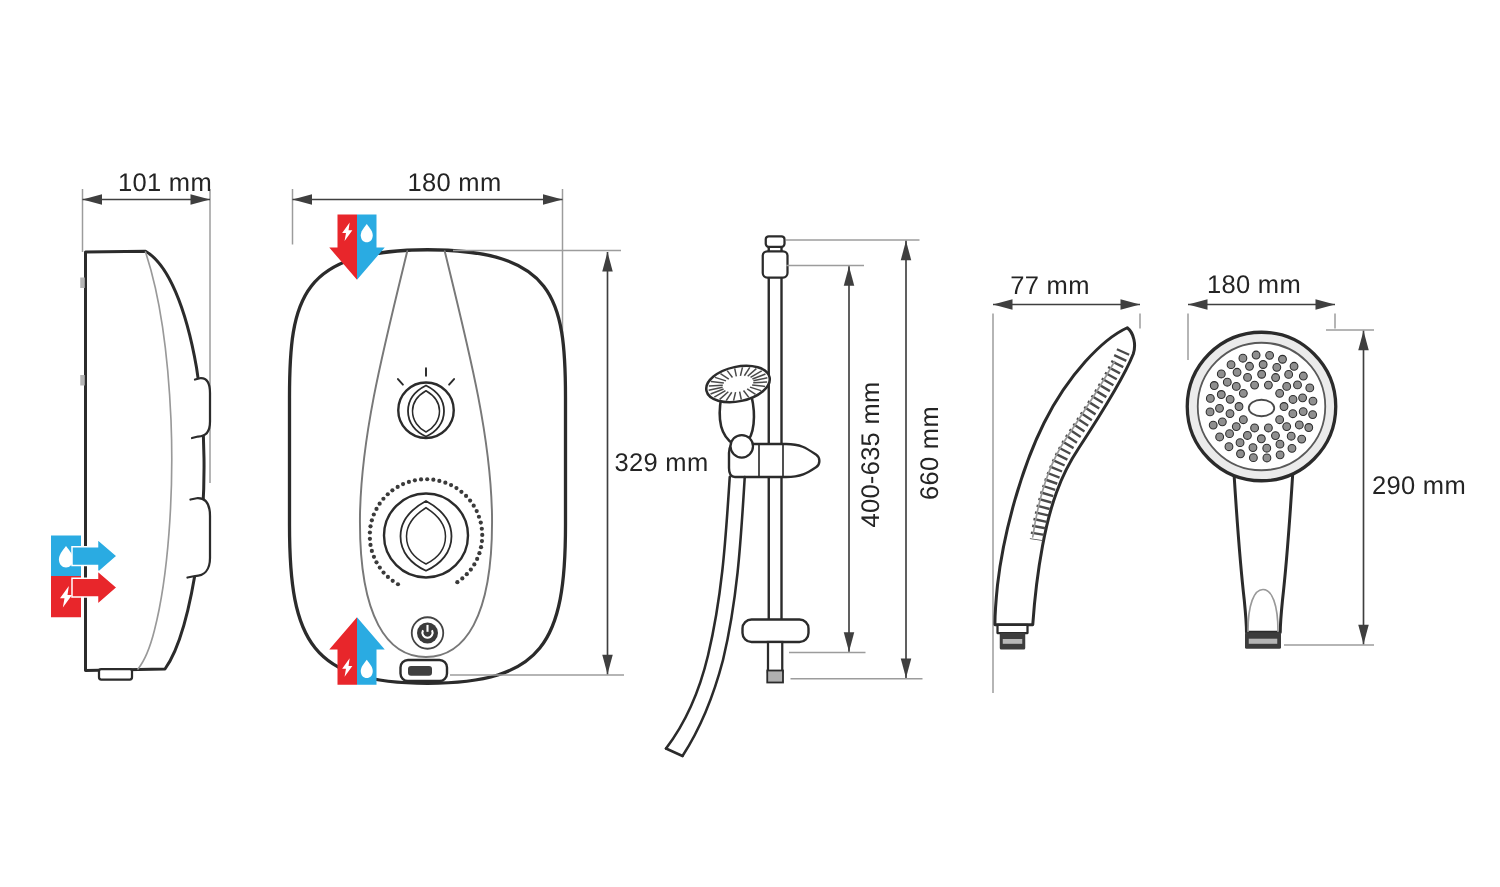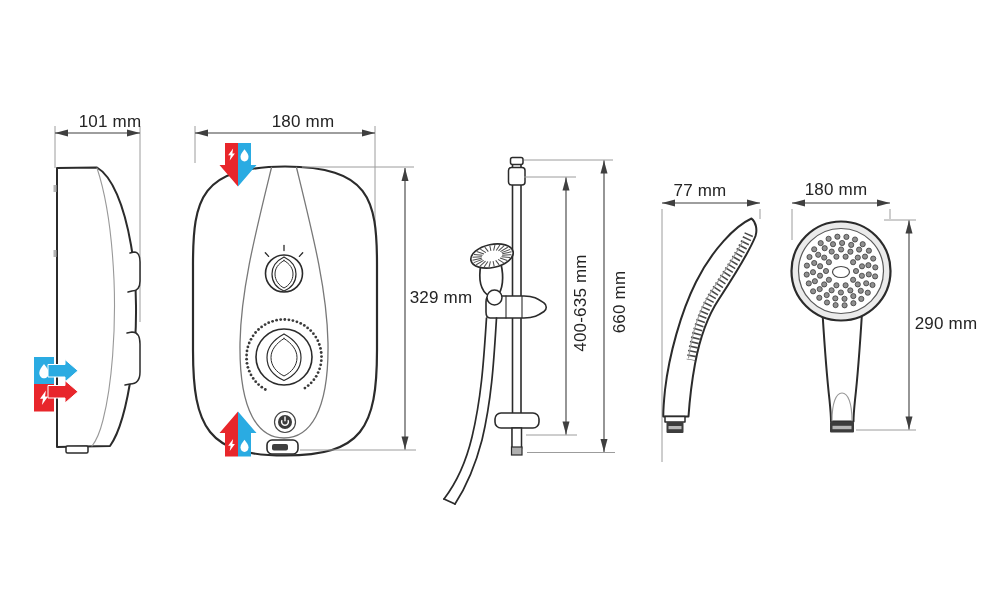--- a/index.html
+++ b/index.html
@@ -357,20 +357,20 @@
       <line class="ext" x1="856" y1="430" x2="916" y2="430"></line>
       <line class="dim" x1="909" y1="220.5" x2="909" y2="429.5"></line>
       <path class="dimfill" d="M909,220.5 L905.5,233.5 L912.5,233.5 Z"></path>
       <path class="dimfill" d="M909,429.5 L905.5,416.5 L912.5,416.5 Z"></path>
     </g>
   </g>
 </svg>
 
 <div class="lbl" style="left:110px;top:122px">101 mm</div>
 <div class="lbl" style="left:303px;top:122px">180 mm</div>
-<div class="lbl" style="left:441px;top:298px">329 mm</div>
+<div class="lbl" style="left:441px;top:309px">329 mm</div>
 <div class="lbl rot" style="left:581px;top:303px">400-635 mm</div>
 <div class="lbl rot" style="left:620px;top:302px">660 mm</div>
 <div class="lbl" style="left:700px;top:191px">77 mm</div>
 <div class="lbl" style="left:836px;top:190px">180 mm</div>
 <div class="lbl" style="left:946px;top:324px">290 mm</div>
 
 </div>
 
 </body></html>

